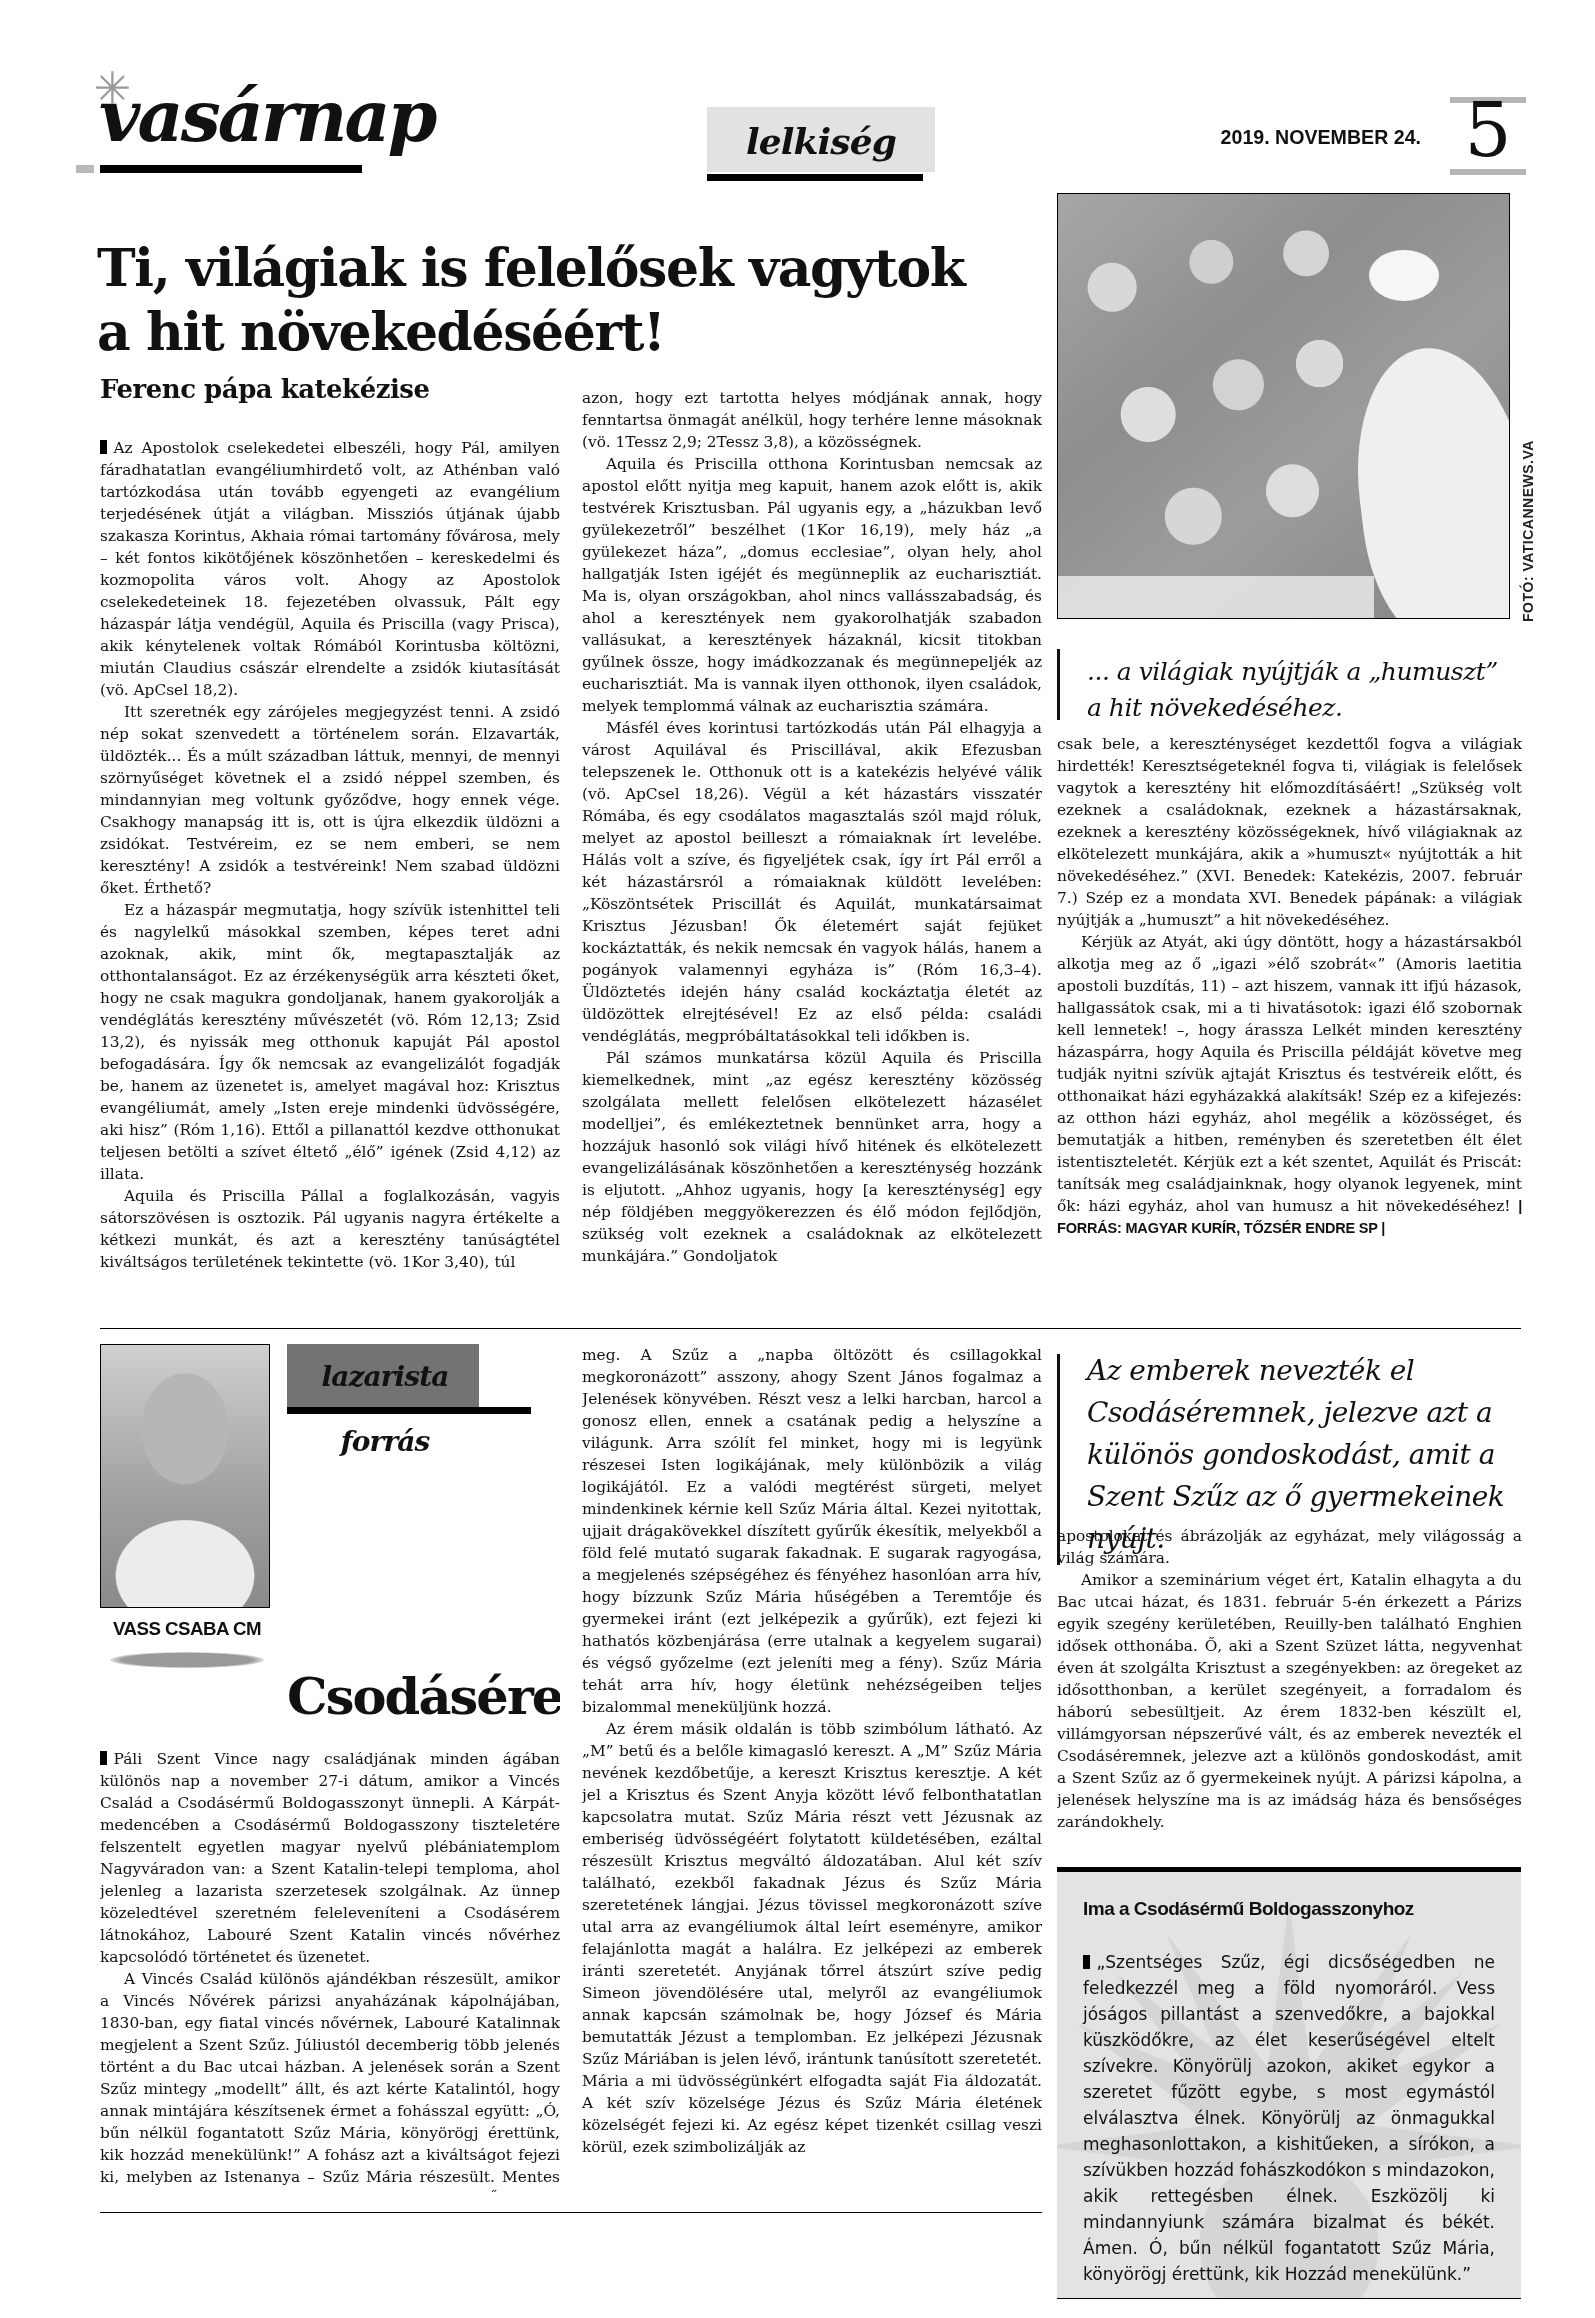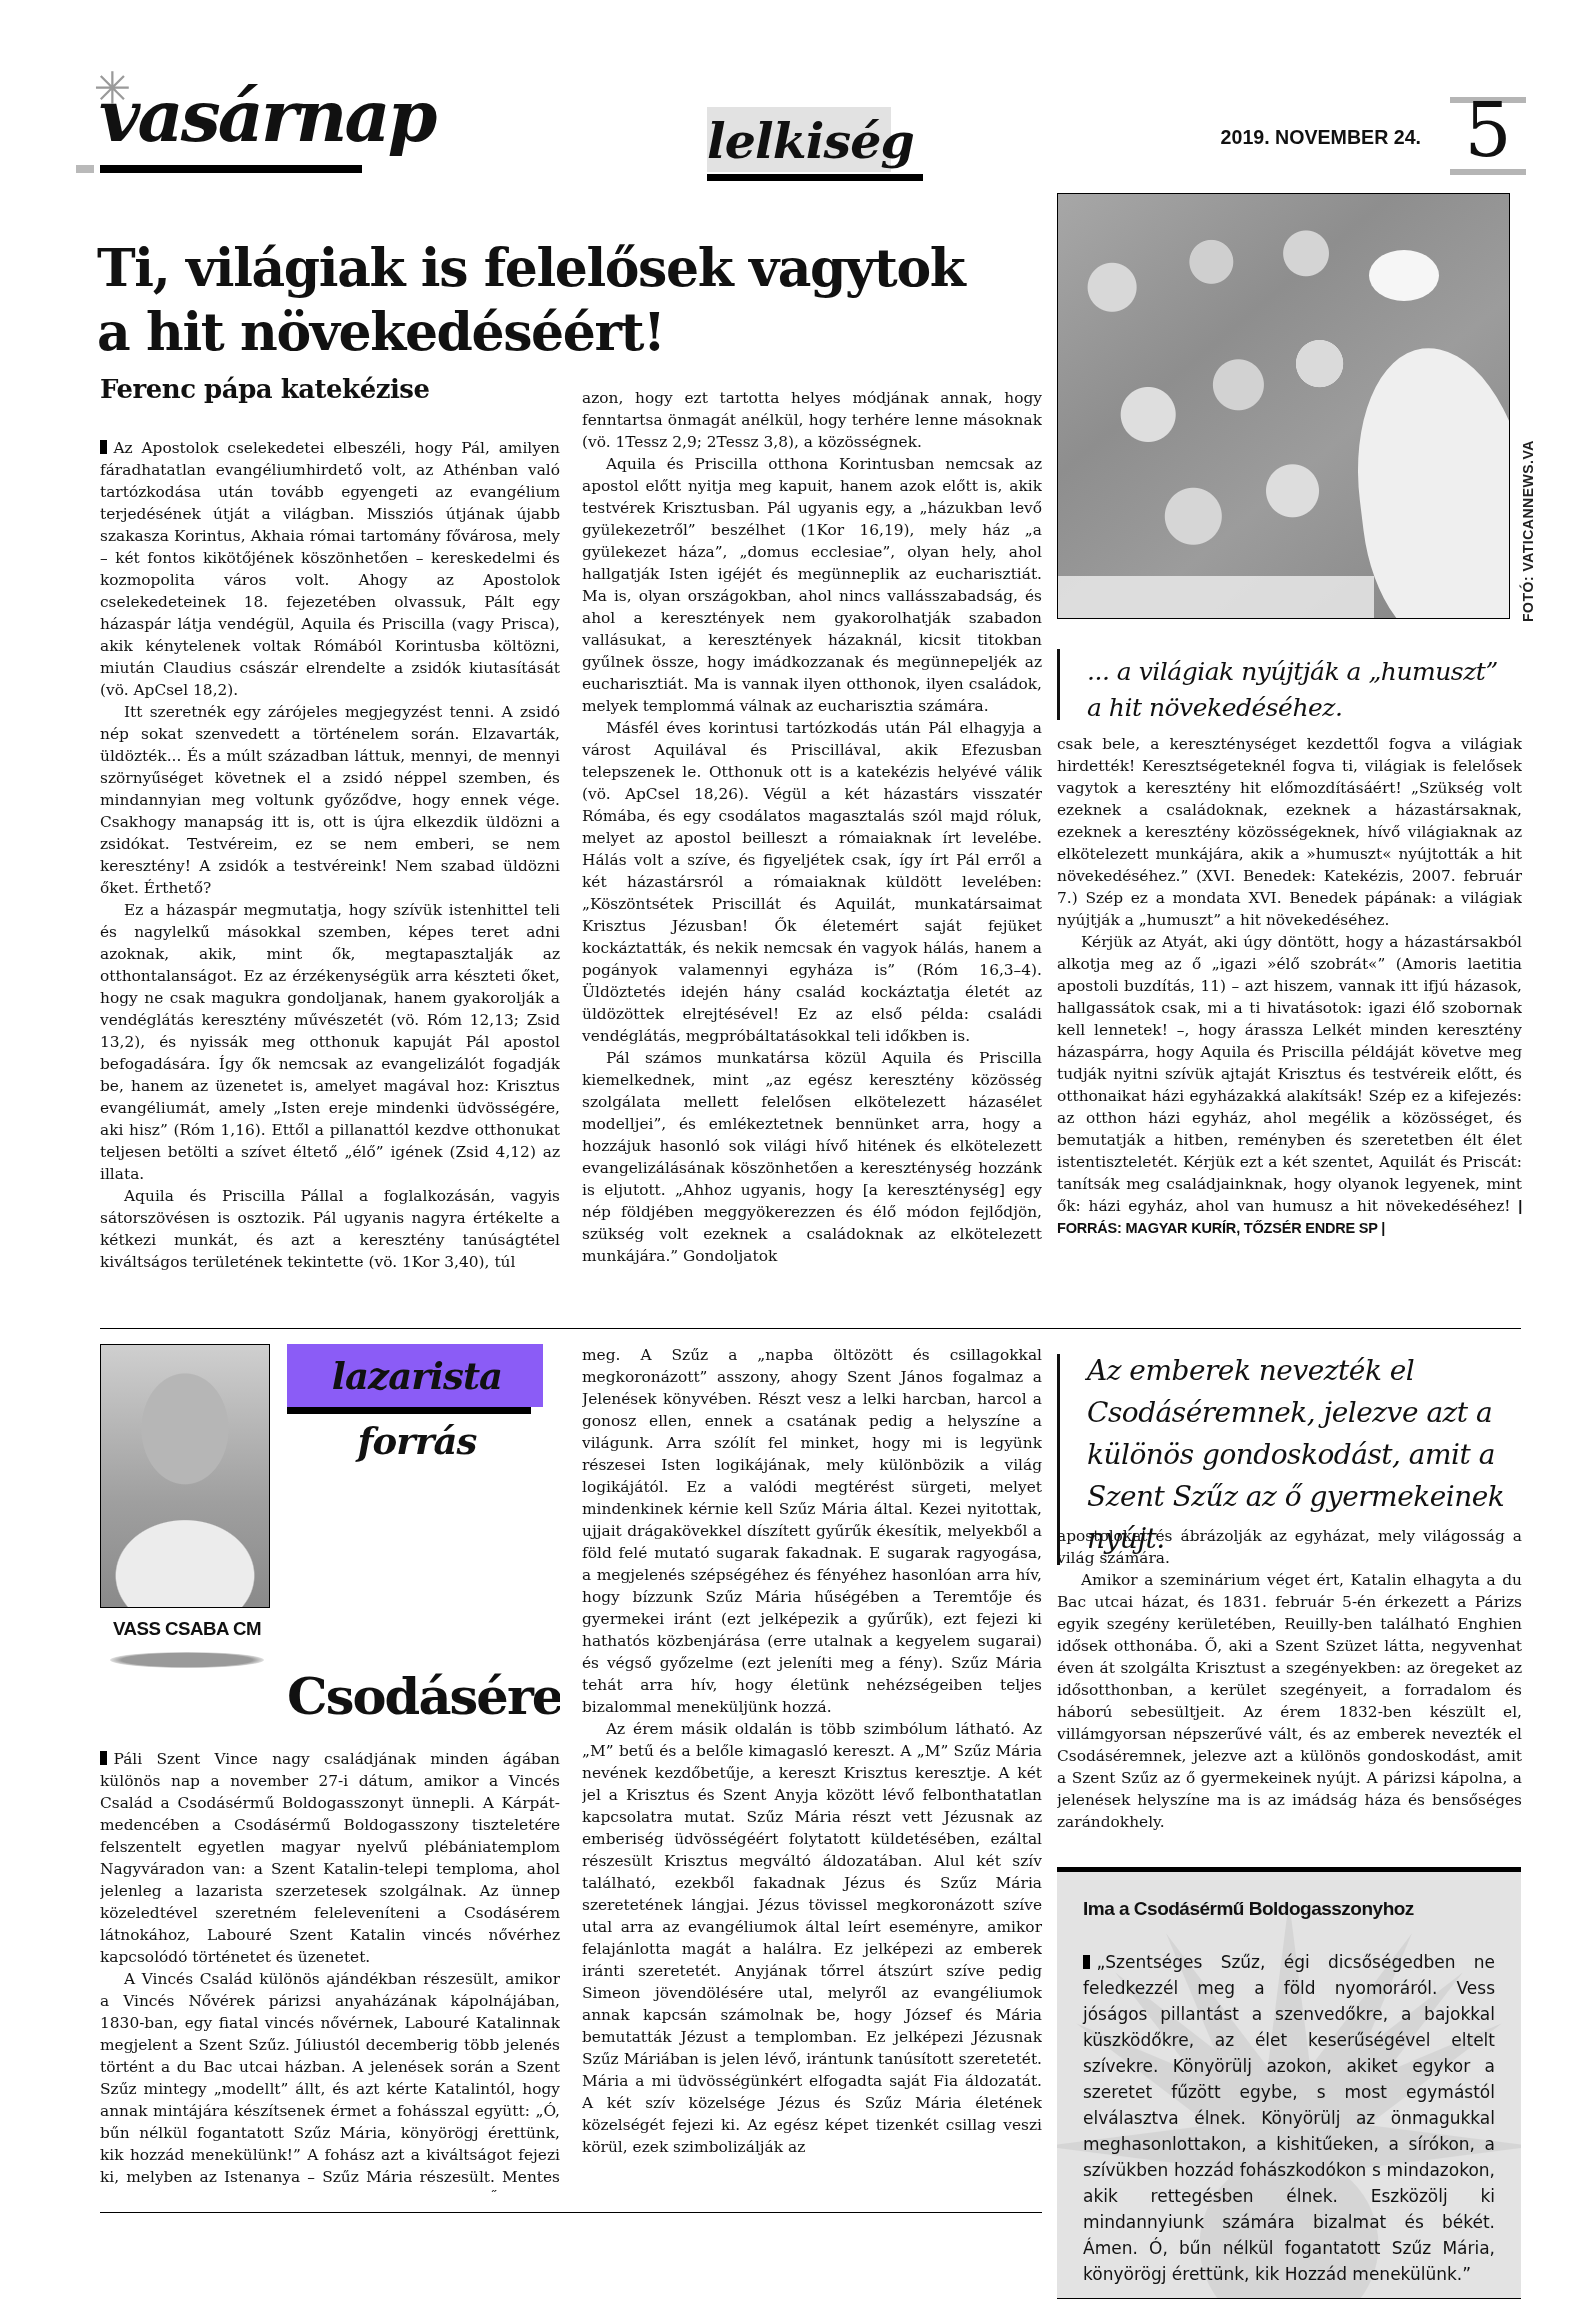--- a/index.html
+++ b/index.html
@@ -6,22 +6,22 @@
   #page{position:relative;width:1595px;height:2319px;background:#fff;overflow:hidden;
         font-family:"DejaVu Serif", serif;color:#111;}
 
   
   .logo{position:absolute;left:99px;top:70px;width:365px;height:103px;}
   .logo .word{font-style:italic;font-weight:bold;font-size:71px;letter-spacing:-2.8px;line-height:93px;}
   .logo .star{position:absolute;left:-5.6px;top:-8.4px;font-size:45px;color:#9a9a9a;font-style:normal;}
   .logo-bar{position:absolute;left:100px;top:165px;width:262px;height:7.5px;background:#000;}
   .logo-bar-sq{position:absolute;left:76px;top:165px;width:18px;height:7.5px;background:#b9b9b9;}
 
-  .section-box{position:absolute;left:707px;top:107px;width:184px;height:65px;background:#e2e2e2;
-               text-align:right;font-style:italic;font-weight:bold;font-size:49px;line-height:69px;letter-spacing:-0.9px;}
+  .section-box{position:absolute;left:707px;top:107px;width:228px;height:65px;background:#e2e2e2;
+               text-align:center;font-style:italic;font-weight:bold;font-size:36px;line-height:69px;letter-spacing:-0.9px;}
   .section-bar{position:absolute;left:707px;top:174px;width:216px;height:7px;background:#000;}
 
   .issue-date{position:absolute;left:1145px;top:126px;width:276px;text-align:right;
               font-family:"Liberation Sans",sans-serif;font-weight:bold;font-size:19.6px;letter-spacing:0px;}
   .pg-bar{position:absolute;left:1450px;width:76px;height:6px;background:#b5b5b5;}
   .pg-top{top:97px;} .pg-bot{top:169px;}
   .page-number{position:absolute;left:1450px;top:93px;width:76px;text-align:center;
                font-size:74px;line-height:75px;font-weight:normal;}
 
   
@@ -73,22 +73,22 @@
   .portrait-card{float:left;width:174px;margin-right:17px;}
   .portrait-photo{width:168px;height:262px;border:1.4px solid #000;
       background:
         radial-gradient(ellipse 44px 56px at 50% 32%, #b6b6b6 0 98%, transparent 100%),
         radial-gradient(ellipse 70px 56px at 50% 88%, #ececec 0 98%, transparent 100%),
         linear-gradient(#cfcfcf,#9f9f9f 60%,#8a8a8a);}
   .portrait-caption{margin-top:10.3px;text-align:center;font-family:"Liberation Sans",sans-serif;
                     font-weight:bold;font-size:18.7px;letter-spacing:-0.5px;}
   .portrait-shadow{margin:12px auto 0 auto;width:154px;height:16px;border-radius:50%;
                    background:radial-gradient(ellipse at center,#9a9a9a 0 60%,rgba(154,154,154,0) 75%);}
-  .kicker-box{margin-left:187px;width:256px;height:63px;background:#8b5cf6;text-align:center;
-              font-style:italic;font-weight:bold;font-size:37px;line-height:65px;letter-spacing:-0.9px;}
+  .kicker-box{margin-left:187px;width:192px;height:63px;background:#737373;text-align:center;
+              font-style:italic;font-weight:bold;font-size:28px;line-height:65px;letter-spacing:-0.9px;}
   .kicker-bar{margin-left:187px;width:244px;height:6.5px;background:#000;}
   .sec-title{margin-left:187px;margin-top:26px;font-weight:bold;font-size:51px;letter-spacing:-1.9px;line-height:56px;}
   .sec-left .bodytxt{margin-top:24px;}
 
   .sec-mid{position:absolute;left:582px;top:1344px;width:460px;height:858px;overflow:hidden;}
 
   .quote-bar{position:absolute;left:1057px;top:1354px;width:3.3px;height:211px;background:#111;}
   .pull-quote{position:absolute;left:1087px;top:1350px;width:430px;
               font-style:italic;font-size:28px;line-height:42px;letter-spacing:-0.5px;}
 

